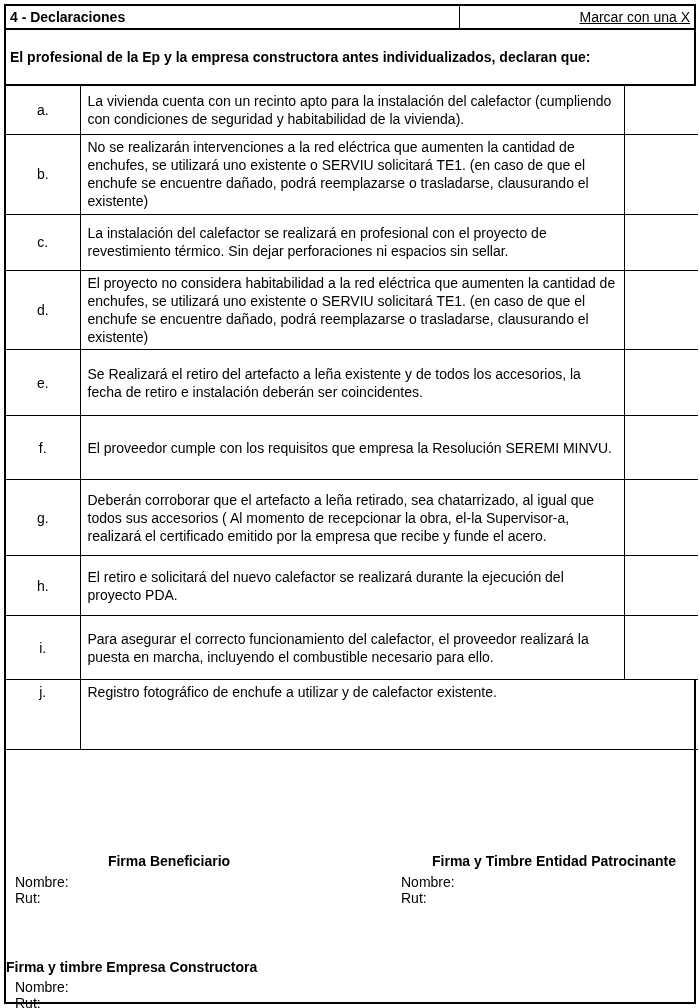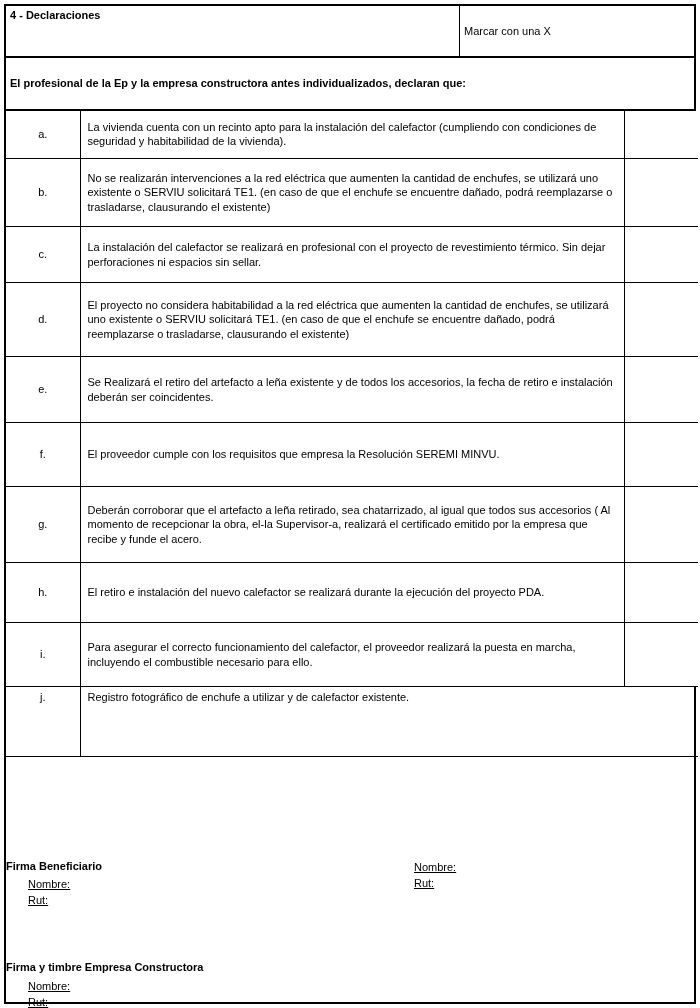--- a/index.html
+++ b/index.html
@@ -8,39 +8,40 @@
     background: #fff;
     font-family: "Liberation Sans", "DejaVu Sans", sans-serif;
     color: #000;
   }
   .page {
     width: 692px;
     height: 1000px;
     margin: 4px;
     border: 2px solid #000;
     background: #fff;
-    font-size: 11px;
+    font-size: 14px;
     line-height: 1.3;
   }
 
   
   .hdr-row {
     display: flex;
     border-bottom: 2px solid #000;
   }
   .hdr-title {
     flex: 1 1 auto;
     font-weight: bold;
     padding: 2px 4px;
     border-right: 1px solid #000;
   }
   .hdr-mark {
     width: 234px;
-    text-align: left;
-    padding: 18px 4px;
+    text-align: right;
+    padding: 2px 4px;
+    text-decoration: underline;
   }
   .intro-row {
     font-weight: bold;
     padding: 18px 4px;
     border-bottom: 2px solid #000;
   }
 
   
   table.decl-table {
     width: 100%;
@@ -68,26 +69,25 @@
   }
   .sig-cols {
     display: flex;
   }
   .sig-col-left  { width: 386px; }
   .sig-col-right { flex: 1; }
   .sig-title {
     font-weight: bold;
     margin-bottom: 3px;
   }
-  .sig-col-left .sig-title { text-align: left; padding-right: 60px; }
+  .sig-col-left .sig-title { text-align: center; padding-right: 60px; }
   .sig-col-right .sig-title { padding-left: 40px; }
   .sig-label {
-    padding-left: 22px;
+    padding-left: 9px;
     line-height: 16px;
-    text-decoration: underline;
   }
   .sig-constructora {
     margin-top: 52px;
   }
   .sig-constructora .sig-title {
   }
   .sig-fecha {
     margin-top: 30px;
   }
 </style>
@@ -140,21 +140,21 @@
         <td class="text">El proveedor cumple con los requisitos que empresa la Resolución SEREMI MINVU.</td>
         <td class="checkbox"></td>
       </tr>
       <tr style="height:76px">
         <td class="letter">g.</td>
         <td class="text">Deberán corroborar que el artefacto a leña retirado, sea chatarrizado, al igual que todos sus accesorios ( Al momento de recepcionar la obra, el-la Supervisor-a, realizará el certificado emitido por la empresa que recibe y funde el acero.</td>
         <td class="checkbox"></td>
       </tr>
       <tr style="height:60px">
         <td class="letter">h.</td>
-        <td class="text">El retiro e instalación del nuevo calefactor se realizará durante la ejecución del proyecto PDA.</td>
+        <td class="text">El retiro e solicitará del nuevo calefactor se realizará durante la ejecución del proyecto PDA.</td>
         <td class="checkbox"></td>
       </tr>
       <tr style="height:64px">
         <td class="letter">i.</td>
         <td class="text">Para asegurar el correcto funcionamiento del calefactor, el proveedor realizará la puesta en marcha, incluyendo el combustible necesario para ello.</td>
         <td class="checkbox"></td>
       </tr>
       <tr style="height:70px">
         <td class="letter valign-top">j.</td>
         <td class="text valign-top" colspan="2">Registro fotográfico de enchufe a utilizar y de calefactor existente.</td>
@@ -164,20 +164,21 @@
 
   <div class="sig-section">
 
     <div class="sig-cols">
       <div class="sig-col-left">
         <div class="sig-title">Firma  Beneficiario</div>
         <div class="sig-label">Nombre:</div>
         <div class="sig-label">Rut:</div>
       </div>
       <div class="sig-col-right">
+        <div class="sig-title">Firma y Timbre Entidad Patrocinante</div>
         <div class="sig-label">Nombre:</div>
         <div class="sig-label">Rut:</div>
       </div>
     </div>
 
     <div class="sig-constructora">
       <div class="sig-title">Firma  y timbre Empresa Constructora</div>
       <div class="sig-label">Nombre:</div>
       <div class="sig-label">Rut:</div>
     </div>

